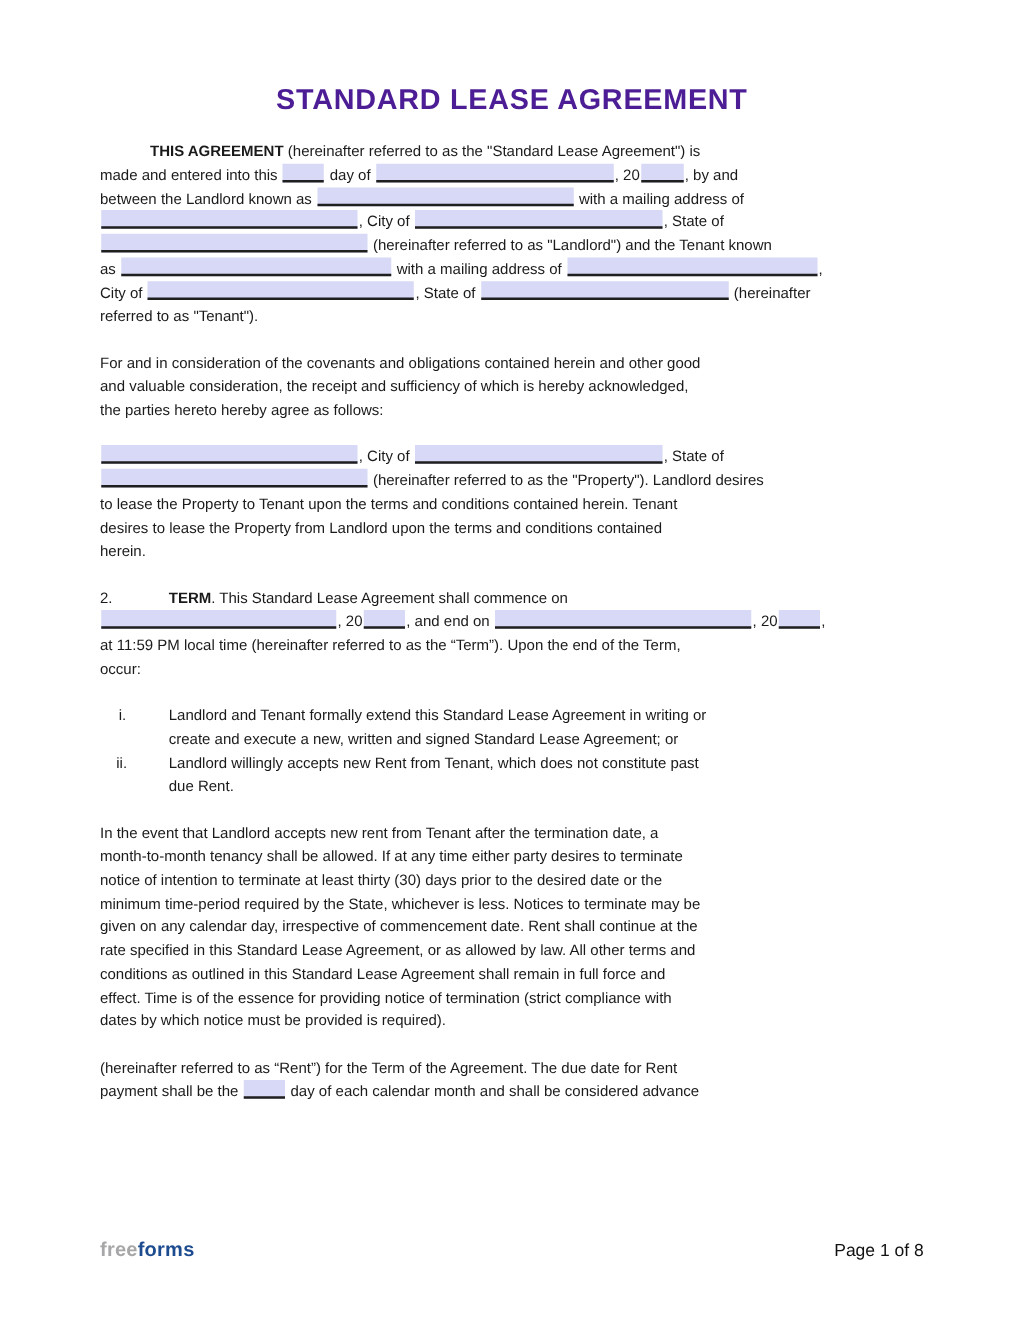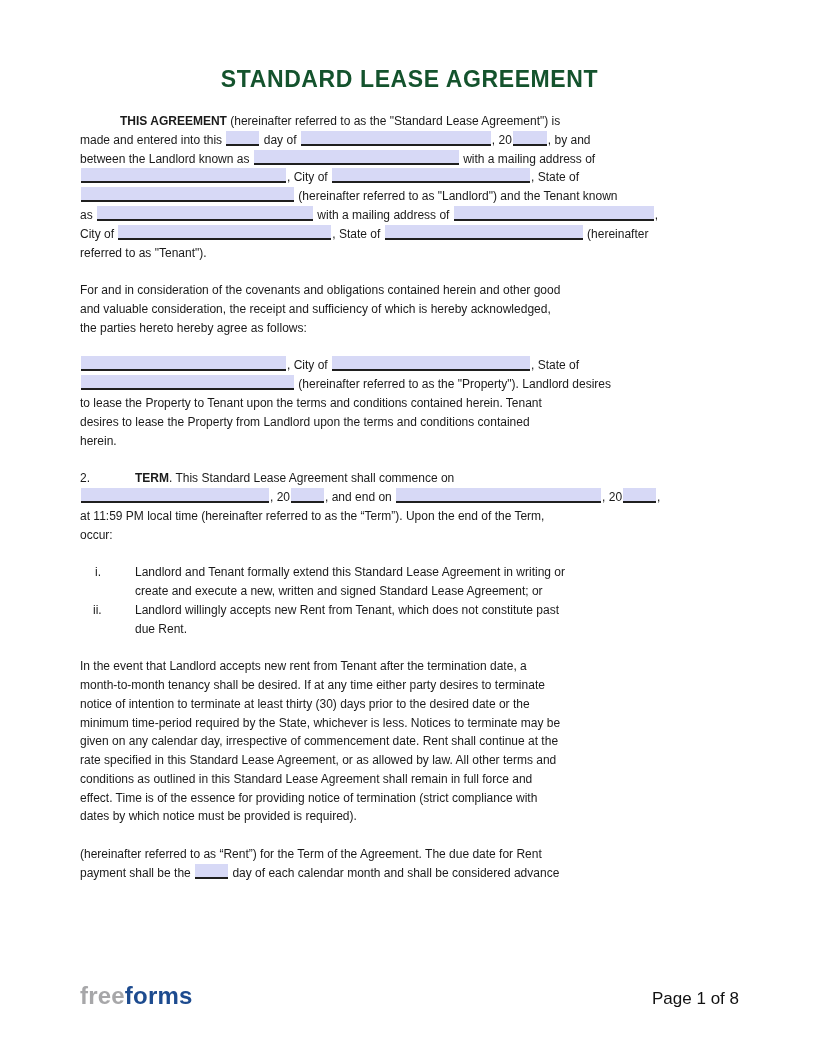--- a/index.html
+++ b/index.html
@@ -22,21 +22,21 @@
     box-sizing: border-box;
     background: #ffffff;
   }
   .title {
     margin: 0 0 20px 0;
     font-size: 23px;
     font-weight: bold;
     text-align: center;
     letter-spacing: 0.6px;
     line-height: 26px;
-    color: #14532d;
+    color: #4c1d95;
   }
   .body-text {
     font-size: 12px;
   }
   .block {
     margin-bottom: 18.8px;
   }
   .line {
     height: 18.8px;
     line-height: 18.8px;
@@ -57,28 +57,28 @@
   .footer {
     position: absolute;
     left: 80px;
     right: 80px;
     bottom: 50px;
     display: flex;
     justify-content: space-between;
     align-items: baseline;
   }
   .brand {
-    font-size: 24px;
+    font-size: 16px;
     font-weight: bold;
     letter-spacing: 0.2px;
   }
   .brand .free { color: #a7a7a9; }
   .brand .forms { color: #1d4b8f; }
   .pagenum {
-    font-size: 17px;
+    font-size: 14px;
     color: #111111;
   }
 </style>
 </head>
 <body>
 
 <div class="page">
   <h1 class="title">STANDARD LEASE AGREEMENT</h1>
   <div class="body-text">
       <div class="block">
@@ -110,21 +110,21 @@
         <div class="line"><span class="run">occur:</span></div>
       </div>
       <div class="block">
         <div class="line"><span class="sp" style="width: 15px;"></span><span class="run fixed" style="width: 40px;">i.</span><span class="run">Landlord and Tenant formally extend this Standard Lease Agreement in writing or</span></div>
         <div class="line"><span class="sp" style="width: 55px;"></span><span class="run">create and execute a new, written and signed Standard Lease Agreement; or</span></div>
         <div class="line"><span class="sp" style="width: 13px;"></span><span class="run fixed" style="width: 42px;">ii.</span><span class="run">Landlord willingly accepts new Rent from Tenant, which does not constitute past</span></div>
         <div class="line"><span class="sp" style="width: 55px;"></span><span class="run">due Rent.</span></div>
       </div>
       <div class="block">
         <div class="line"><span class="run">In the event that Landlord accepts new rent from Tenant after the termination date, a</span></div>
-        <div class="line"><span class="run">month-to-month tenancy shall be desired. If at any time either party desires to terminate</span></div>
+        <div class="line"><span class="run">month-to-month tenancy shall be allowed. If at any time either party desires to terminate</span></div>
         <div class="line"><span class="run">notice of intention to terminate at least thirty (30) days prior to the desired date or the</span></div>
         <div class="line"><span class="run">minimum time-period required by the State, whichever is less. Notices to terminate may be</span></div>
         <div class="line"><span class="run">given on any calendar day, irrespective of commencement date. Rent shall continue at the</span></div>
         <div class="line"><span class="run">rate specified in this Standard Lease Agreement, or as allowed by law. All other terms and</span></div>
         <div class="line"><span class="run">conditions as outlined in this Standard Lease Agreement shall remain in full force and</span></div>
         <div class="line"><span class="run">effect. Time is of the essence for providing notice of termination (strict compliance with</span></div>
         <div class="line"><span class="run">dates by which notice must be provided is required).</span></div>
       </div>
       <div class="block">
         <div class="line"><span class="run">(hereinafter referred to as “Rent”) for the Term of the Agreement. The due date for Rent</span></div>

